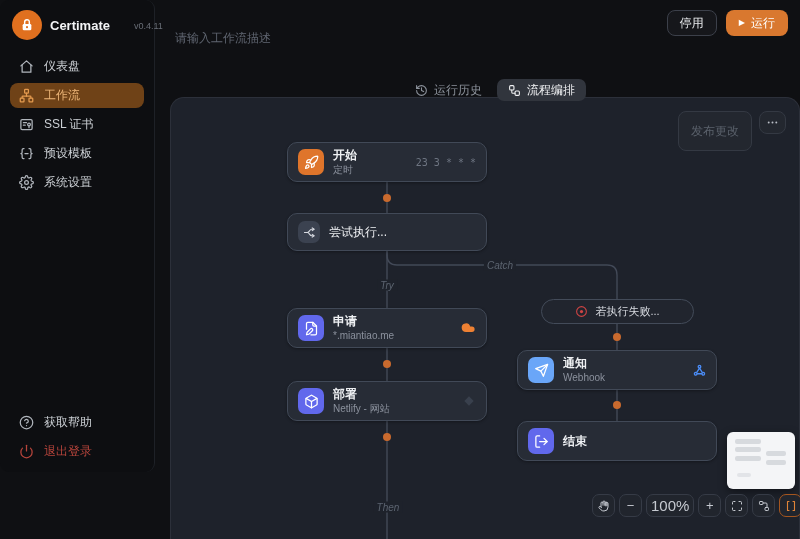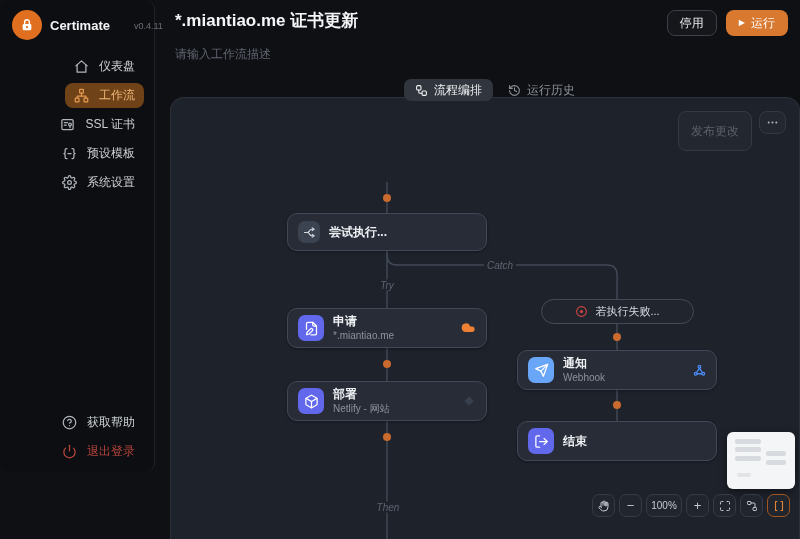--- a/index.html
+++ b/index.html
@@ -7,34 +7,34 @@
   body { font-family:"Liberation Sans","DejaVu Sans",sans-serif; }
   .app { position:relative; width:800px; height:539px; background:#0f1013; overflow:hidden; color:#e6e8eb; }
 
   
   .sidebar { position:absolute; left:0; top:0; width:155px; height:472px; background:#0d0e11;
              border-right:1px solid #1e2127; display:flex; flex-direction:column;border-radius:9px; }
   .logo-row { display:flex; align-items:center; gap:8px; padding:10px 12px 12px 12px; }
   .logo-badge { width:30px; height:30px; border-radius:50%; background:#e0701f; display:flex; align-items:center; justify-content:center; flex:none; }
   .app-name { color:#f3f4f6; font-weight:bold; font-size:13px; }
   .app-version { color:#696e77; font-size:9px; margin-left:16px; padding-top:2px; }
-  .nav { display:flex; flex-direction:column; gap:4px; padding:2px 10px;align-items:flex-end; }
+  .nav { display:flex; flex-direction:column; gap:4px; padding:2px 10px; }
   .nav-item { display:flex; align-items:center; gap:10px; height:25px; padding:0 9px; border-radius:8px;
               color:#ccd0d5; font-size:12px; cursor:pointer; }
   .nav-item svg { width:15px; height:15px; color:#b0b5bc; flex:none; }
   .nav-item.active { background:#6f4217; color:#edb678; }
   .nav-item.active svg { color:#e49a4f; }
   .nav-spacer { flex:1; }
   .nav.bottom { padding-bottom:8px; }
   .nav-item.danger { color:#b8453c; }
   .nav-item.danger svg { color:#b8453c; }
 
   
   .page-title { position:absolute; left:175px; top:9px; font-size:17px; font-weight:700; color:#f5f6f8; cursor:text; }
-  .page-desc { position:absolute; left:175px; top:46px; font-size:12px; color:#5f6570; cursor:text; }
+  .page-desc { position:absolute; left:175px; top:30px; font-size:12px; color:#5f6570; cursor:text; }
   .header-actions { position:absolute; right:12px; top:10px; display:flex; gap:9px; }
   .btn { display:flex; align-items:center; gap:6px; height:17px; padding:12px 12px; border-radius:8px;
          font-size:12px; cursor:pointer; border:1px solid transparent; }
   .btn-outline { background:#16171b; border-color:#3c404a; color:#e8eaed; }
   .btn-primary { background:#d9782f; color:#ffffff; }
   .play-glyph { font-size:8px; line-height:1; }
 
   
   .tabs { position:absolute; left:404px; top:79px; display:flex; gap:4px; z-index:5; }
   .tab { display:flex; align-items:center; gap:6px; height:22px; padding:0 11px; border-radius:7px;
@@ -81,21 +81,21 @@
   .minimap { position:absolute; left:727px; top:432px; width:68px; height:57px; background:#f4f5f7;
              border-radius:6px; z-index:7; box-shadow:0 3px 10px rgba(0,0,0,.45); cursor:pointer; }
   .mm-bar { position:absolute; height:5px; border-radius:2px; background:#d7dade; }
 
   
   .toolbar { position:absolute; left:592px; top:494px; display:flex; gap:4px; z-index:8; align-items:center; }
   .tool-btn { height:23px; min-width:23px; padding:0 4px; background:#21252d; border:1px solid #363b46;
               border-radius:7px; color:#c6cad1; display:flex; align-items:center; justify-content:center;
               font-size:13px; cursor:pointer; }
   .tool-btn svg { width:12px; height:12px; }
-  .tool-zoom { min-width:36px; font-size:10px; }
+  .tool-zoom { min-width:36px; font-size:15px; }
   .tool-btn.accent { border-color:#a5561f; color:#e08438; }
 </style>
 </head>
 <body>
 
 <div class="app">
 
   <div class="sidebar">
     <div class="logo-row">
       <div class="logo-badge">
@@ -167,46 +167,45 @@
       <div class="nav-item danger">
         <svg viewBox="0 0 24 24" fill="none" stroke="currentColor" stroke-width="2" stroke-linecap="round" stroke-linejoin="round">
             <path d="M12 2v9"></path>
             <path d="M18.36 6.64a9 9 0 1 1-12.72 0"></path>
           </svg>
         <span>退出登录</span>
       </div>
     </div>
   </div>
 
-  <div class="page-title">*.miantiao.me 证书更新</div>
   <div class="page-desc">请输入工作流描述</div>
   <div class="header-actions">
     <div class="btn btn-outline">停用</div>
     <div class="btn btn-primary">
       <span class="play-glyph">▶</span>
       <span>运行</span>
     </div>
   </div>
 
   <div class="tabs">
+    <div class="tab">
+      <svg viewBox="0 0 24 24" fill="none" stroke="currentColor" stroke-width="2" stroke-linecap="round" stroke-linejoin="round">
+          <path d="M3 12a9 9 0 1 0 9-9 9.75 9.75 0 0 0-6.74 2.74L3 8"></path>
+          <path d="M3 3v5h5"></path>
+          <path d="M12 7v5l4 2"></path>
+        </svg>
+      <span>运行历史</span>
+    </div>
     <div class="tab active">
       <svg viewBox="0 0 24 24" fill="none" stroke="currentColor" stroke-width="2" stroke-linecap="round" stroke-linejoin="round">
           <rect x="3" y="3" width="8" height="8" rx="2"></rect>
           <path d="M7 11v4a2 2 0 0 0 2 2h4"></path>
           <rect x="13" y="13" width="8" height="8" rx="2"></rect>
         </svg>
       <span>流程编排</span>
-    </div>
-    <div class="tab">
-      <svg viewBox="0 0 24 24" fill="none" stroke="currentColor" stroke-width="2" stroke-linecap="round" stroke-linejoin="round">
-          <path d="M3 12a9 9 0 1 0 9-9 9.75 9.75 0 0 0-6.74 2.74L3 8"></path>
-          <path d="M3 3v5h5"></path>
-          <path d="M12 7v5l4 2"></path>
-        </svg>
-      <span>运行历史</span>
     </div>
   </div>
 
   <div class="canvas"></div>
 
   <div class="publish-row">
     <div class="btn-publish">发布更改</div>
     <div class="btn-more">
       <svg viewBox="0 0 24 24" width="13" height="13" fill="currentColor">
           <circle cx="5" cy="12" r="1.8"></circle>
@@ -231,32 +230,47 @@
   <div class="edge-label" style="left:387px; top:285px;">Try</div>
   <div class="edge-label" style="left:500px; top:265px;">Catch</div>
   <div class="edge-label" style="left:388px; top:507px;">Then</div>
 
   <div class="edge-dot" style="left:387px; top:198px;"></div>
   <div class="edge-dot" style="left:387px; top:364px;"></div>
   <div class="edge-dot" style="left:387px; top:437px;"></div>
   <div class="edge-dot" style="left:617px; top:337px;"></div>
   <div class="edge-dot" style="left:617px; top:405px;"></div>
 
+  <div class="node" style="left:287px; top:142px;">
+    <div class="node-icon ni-orange">
+      <svg viewBox="0 0 24 24" fill="none" stroke="currentColor" stroke-width="2" stroke-linecap="round" stroke-linejoin="round">
+          <path d="M4.5 16.5c-1.5 1.26-2 5-2 5s3.74-.5 5-2c.71-.84.7-2.13-.09-2.91a2.18 2.18 0 0 0-2.91-.09z"></path>
+          <path d="m12 15-3-3a22 22 0 0 1 2-3.95A12.88 12.88 0 0 1 22 2c0 2.72-.78 7.5-6 11a22.35 22.35 0 0 1-4 2z"></path>
+          <path d="M9 12H4s.55-3.03 2-4c1.62-1.08 5 0 5 0"></path>
+          <path d="M12 15v5s3.03-.55 4-2c1.08-1.62 0-5 0-5"></path>
+        </svg>
+    </div>
+    <div class="node-text">
+      <span class="node-title">开始</span>
+      <span class="node-sub">定时</span>
+    </div>
+    <span class="node-meta">23 3 * * *</span>
+  </div>
 
   <div class="node" style="left:287px; top:213px; height:38px;">
     <div class="node-icon ni-gray" style="width:22px;height:22px;">
       <svg viewBox="0 0 24 24" fill="none" stroke="#d8dbe2" stroke-width="2" stroke-linecap="round" stroke-linejoin="round" style="width:13px;height:13px;">
           <path d="M3 12h5c4 0 4-6 8-6h4"></path>
           <path d="M3 12h5c4 0 4 6 8 6h4"></path>
           <path d="m17 3.5 3.5 2.5-3.5 2.5"></path>
           <path d="m17 15.5 3.5 2.5-3.5 2.5"></path>
         </svg>
     </div>
     <div class="node-text">
-      <span class="node-title" style="font-weight:700;">尝试执行...</span>
+      <span class="node-title" style="font-weight:400;">尝试执行...</span>
     </div>
   </div>
 
   <div class="node" style="left:287px; top:308px;">
     <div class="node-icon ni-indigo">
       <svg viewBox="0 0 24 24" fill="none" stroke="currentColor" stroke-width="2" stroke-linecap="round" stroke-linejoin="round">
           <path d="M4 13V4a2 2 0 0 1 2-2h8l6 6v12a2 2 0 0 1-2 2h-7"></path>
           <path d="M14 2v4a2 2 0 0 0 2 2h4"></path>
           <path d="M10.4 12.6a2 2 0 1 1 3 3L8 21l-4 1 1-4z"></path>
         </svg>

